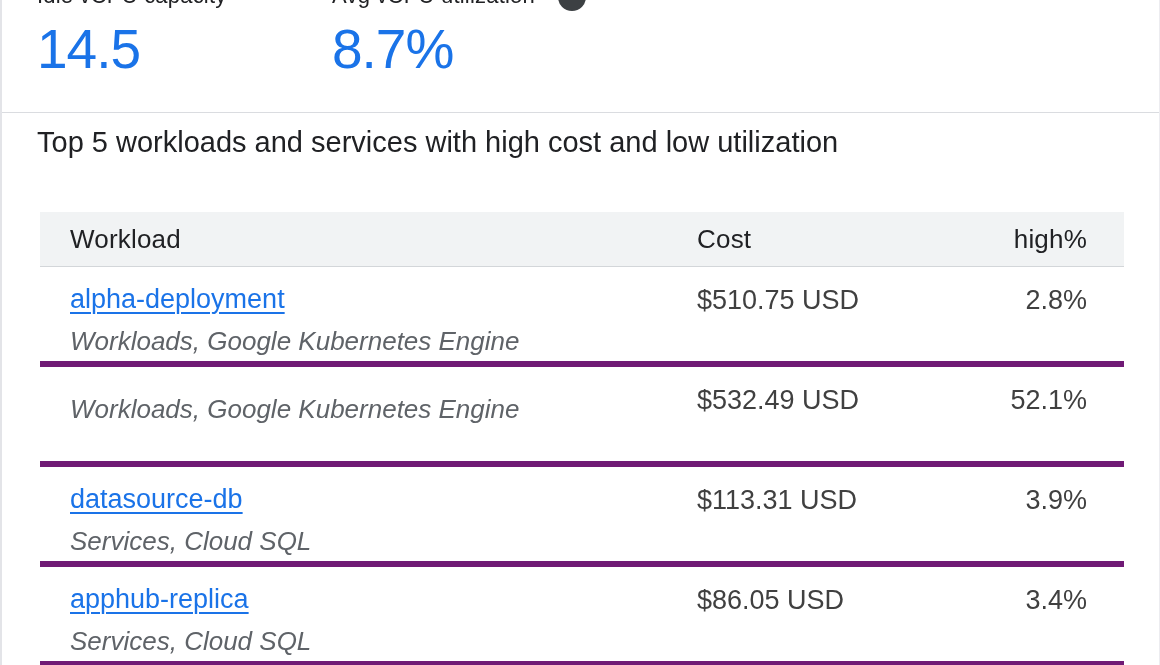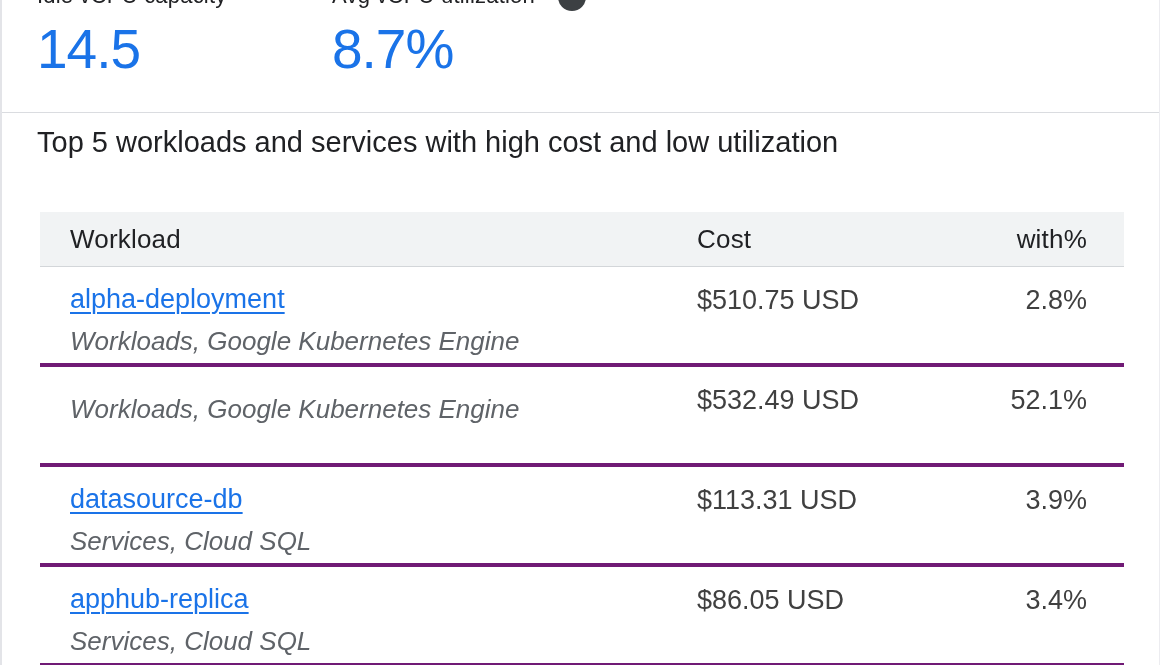--- a/index.html
+++ b/index.html
@@ -55,21 +55,21 @@
   .t-grid { display:grid; grid-template-columns:657px 250px 177px; }
   .t-header {
     background:#f1f3f4; height:55px; align-items:center;
     border-bottom:1px solid #d3d6d9;
   }
   .t-header .th {
     font-size:26px; font-weight:500; color:#202124; letter-spacing:.2px;
   }
   .th-workload { padding-left:30px; }
   .th-vcpu, .td-vcpu { text-align:right; padding-right:37px; }
-  .t-row { border-bottom:4px solid #701a75; min-height:100px; padding-top:16px; }
+  .t-row { border-bottom:6px solid #701a75; min-height:100px; padding-top:16px; }
   .td-workload { padding-left:30px; }
   .wl-link {
     display:inline-block; font-size:27px; line-height:32px;
     color:#1a73e8; text-decoration:underline; text-underline-offset:4px;
     text-decoration-thickness:1.5px; cursor:pointer;
   }
   .wl-source {
     margin-top:11px; font-size:26px; line-height:30px; color:#5f6368;font-style:italic;
   }
   .td-cost, .td-vcpu {
@@ -99,21 +99,21 @@
 
   <div class="section-divider"></div>
 
   <h2 class="section-title">Top 5 workloads and services with high cost and low utilization</h2>
 
   <div class="workload-table">
 
     <div class="t-grid t-header">
       <div class="th th-workload">Workload</div>
       <div class="th th-cost">Cost</div>
-      <div class="th th-vcpu">with%</div>
+      <div class="th th-vcpu">high%</div>
     </div>
 
     <div class="t-grid t-row">
       <div class="td td-workload">
         <a class="wl-link">alpha-deployment</a>
         <div class="wl-source">Workloads, Google Kubernetes Engine</div>
       </div>
       <div class="td td-cost">$510.75 USD</div>
       <div class="td td-vcpu">2.8%</div>
     </div>

